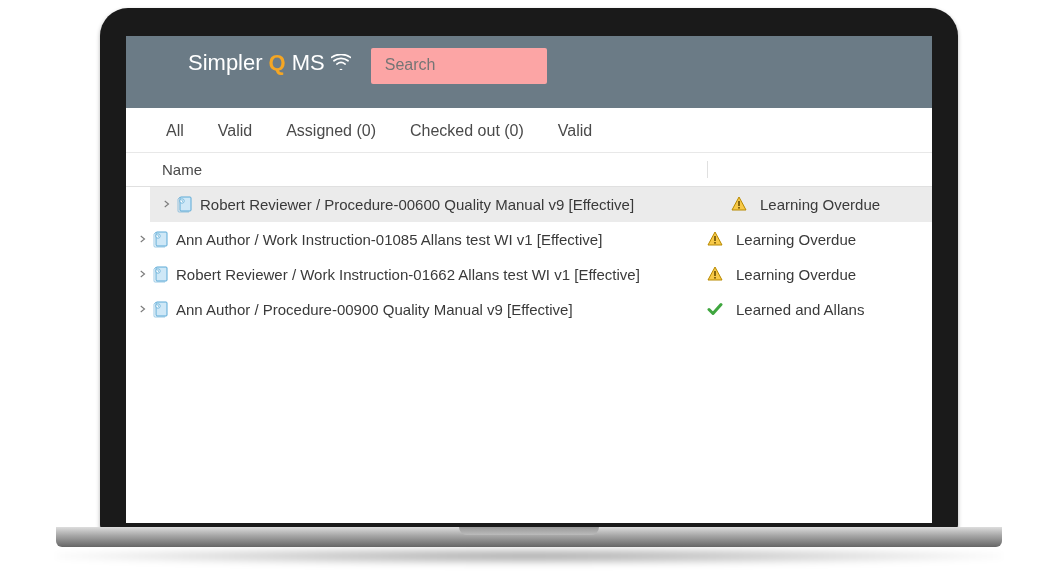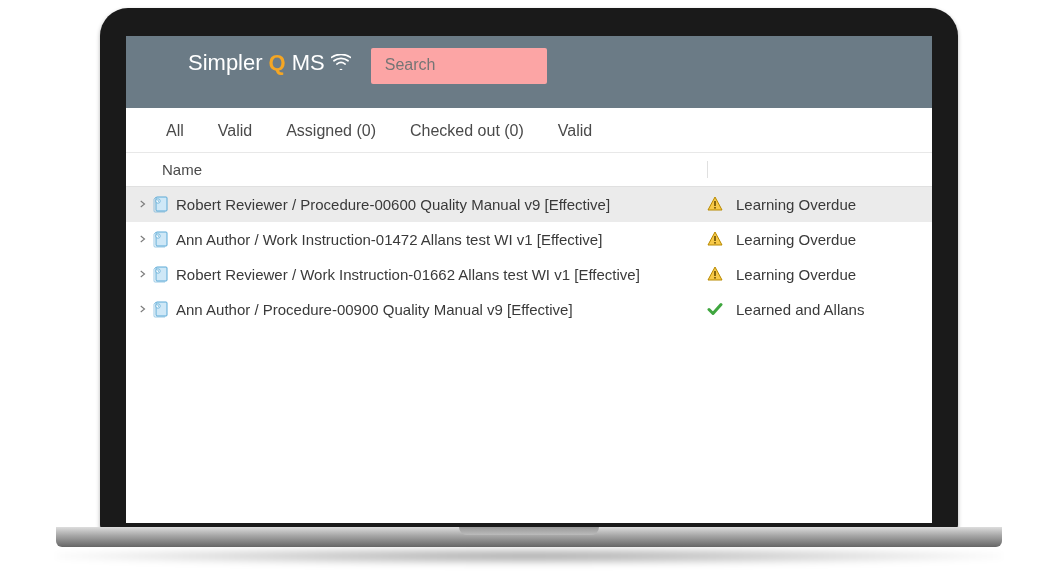--- a/index.html
+++ b/index.html
@@ -125,21 +125,21 @@
     .th-state { flex: 1; padding-left: 10px; }
     .rows { }
     .row {
       display: flex;
       align-items: center;
       padding: 8px 0 8px 14px;
       font-size: 15px;
       color: #3a3a3a;
       border-bottom: 1px solid transparent;
     }
-    .row.selected { background: #ebebeb; }
+    .row.selected { background: #ebebeb; margin-left: 24px; }
     .row .chevron {
       width: 12px;
       color: #7a7a7a;
       font-size: 13px;
       padding-right: 6px;
       display:flex;align-items:center;justify-content:center;
     }
     .row .doc-icon { width: 22px; display: flex; align-items: center; justify-content: center; padding-right:4px; }
     .row .name-cell {
       flex: 0 0 526px;
@@ -221,21 +221,21 @@
             </svg>
           </div>
           <div class="doc-icon">
             <svg width="18" height="18" viewBox="0 0 18 18">
               <rect x="4" y="2" width="11" height="14" rx="1" fill="#cfe8f7" stroke="#5aa9d6" stroke-width="1"></rect>
               <path d="M4 2 L2 4 L2 16 a1 1 0 0 0 1 1 L13 17" fill="none" stroke="#5aa9d6" stroke-width="1" opacity="0.6"></path>
               <circle cx="6" cy="6" r="2.2" fill="#fff" stroke="#5aa9d6" stroke-width="0.8"></circle>
               <path d="M6 4.6 L6 6 L7 6.6" stroke="#5aa9d6" stroke-width="0.8" fill="none"></path>
             </svg>
           </div>
-          <div class="name-cell">Ann Author / Work Instruction-01472 Allans test WI v1 [Effective]</div>
+          <div class="name-cell">Ann Author / Work Instruction-01085 Allans test WI v1 [Effective]</div>
           <div class="state-icon">
             <svg width="16" height="16" viewBox="0 0 16 16">
               <path d="M8 1 L15 14 L1 14 Z" fill="#f7c948" stroke="#b88900" stroke-width="1" stroke-linejoin="round"></path>
               <rect x="7.2" y="5" width="1.6" height="5" fill="#6b4e00"></rect>
               <rect x="7.2" y="11" width="1.6" height="1.6" fill="#6b4e00"></rect>
             </svg>
           </div>
           <div class="state-cell">Learning Overdue</div>
         </div>
         <div class="row">

